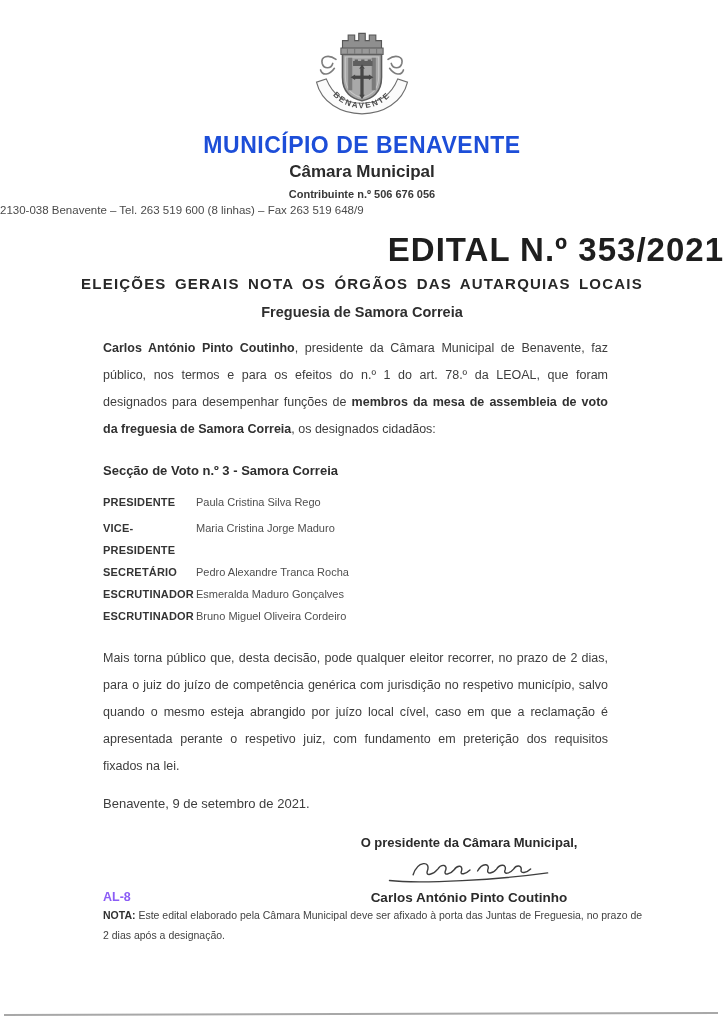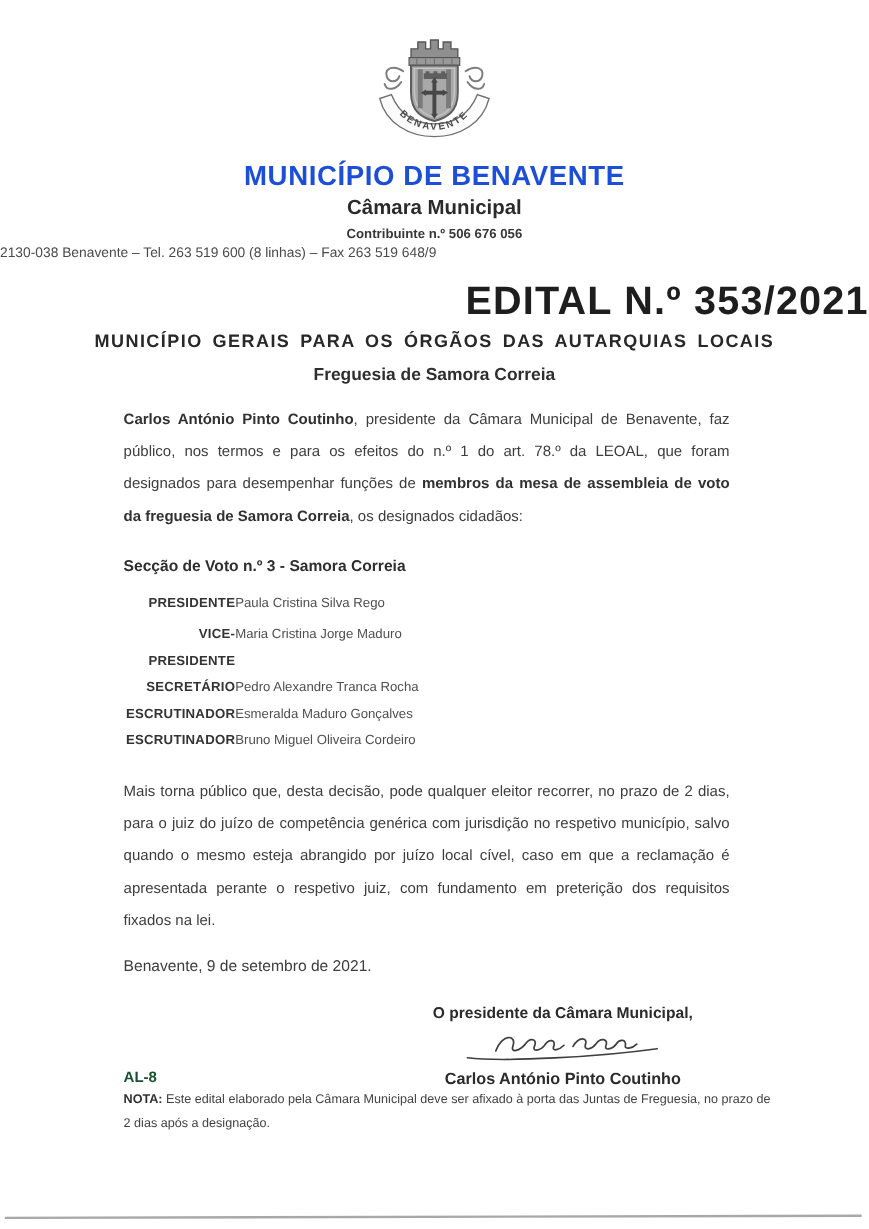--- a/index.html
+++ b/index.html
@@ -93,21 +93,21 @@
     margin-top: 15px;
   }
   .par .b { font-weight: bold; color: #313131; }
   .voto-heading {
     font-size: 13px;
     font-weight: bold;
     color: #2e2e2e;
     margin-top: 20px;
   }
   .members { margin-top: 13px; }
-  .member-row { display: flex; line-height: 22px; text-align: right; }
+  .member-row { display: flex; line-height: 22px; }
   .member-row.first { margin-bottom: 4px; }
   .member-role {
     width: 93px;
     flex: 0 0 93px;
     font-size: 11px;
     font-weight: bold;
     letter-spacing: 0.2px;
     color: #343434;
   }
   .member-name {
@@ -122,21 +122,21 @@
   
   .sign-row {
     display: flex;
     justify-content: space-between;
     align-items: flex-end;
     margin-top: 24px;
   }
   .al8 {
     font-size: 12.5px;
     font-weight: bold;
-    color: #14532d;
+    color: #8b5cf6;
     padding-bottom: 1px;
   }
   .sign-block {
     width: 250px;
     margin-right: 14px;
     text-align: center;
   }
   .sign-title { font-size: 13px; font-weight: bold; color: #2b2b2b; }
   .sign-sig { margin: 3px auto 0; display: block; }
   .sign-name { font-size: 13.5px; font-weight: bold; color: #2b2b2b; margin-top: 1px; }
@@ -211,21 +211,21 @@
       </svg>
     </div>
     <div class="h-municipality">MUNICÍPIO DE BENAVENTE</div>
     <div class="h-department">Câmara Municipal</div>
     <div class="h-taxpayer">Contribuinte n.º 506 676 056</div>
     <div class="h-address">2130-038 Benavente – Tel. 263 519 600 (8 linhas) – Fax 263 519 648/9</div>
   </header>
 
   <section>
     <div class="t-edital">EDITAL N.º 353/2021</div>
-    <div class="t-subtitle">MUNICÍPIO GERAIS PARA OS ÓRGÃOS DAS AUTARQUIAS LOCAIS</div>
+    <div class="t-subtitle">ELEIÇÕES GERAIS NOTA OS ÓRGÃOS DAS AUTARQUIAS LOCAIS</div>
     <div class="t-parish">Freguesia de Samora Correia</div>
   </section>
 
   <main class="content">
 
     <p class="par"><span class="b">Carlos António Pinto Coutinho</span><span>, presidente da Câmara Municipal de Benavente, faz público, nos termos e para os efeitos do n.º 1 do art. 78.º da LEOAL, que foram designados para desempenhar funções de </span><span class="b">membros da mesa de assembleia de voto da freguesia de Samora Correia</span><span>, os designados cidadãos:</span></p>
 
     <div class="voto-heading">Secção de Voto n.º 3 - Samora Correia</div>
 
     <div class="members">

